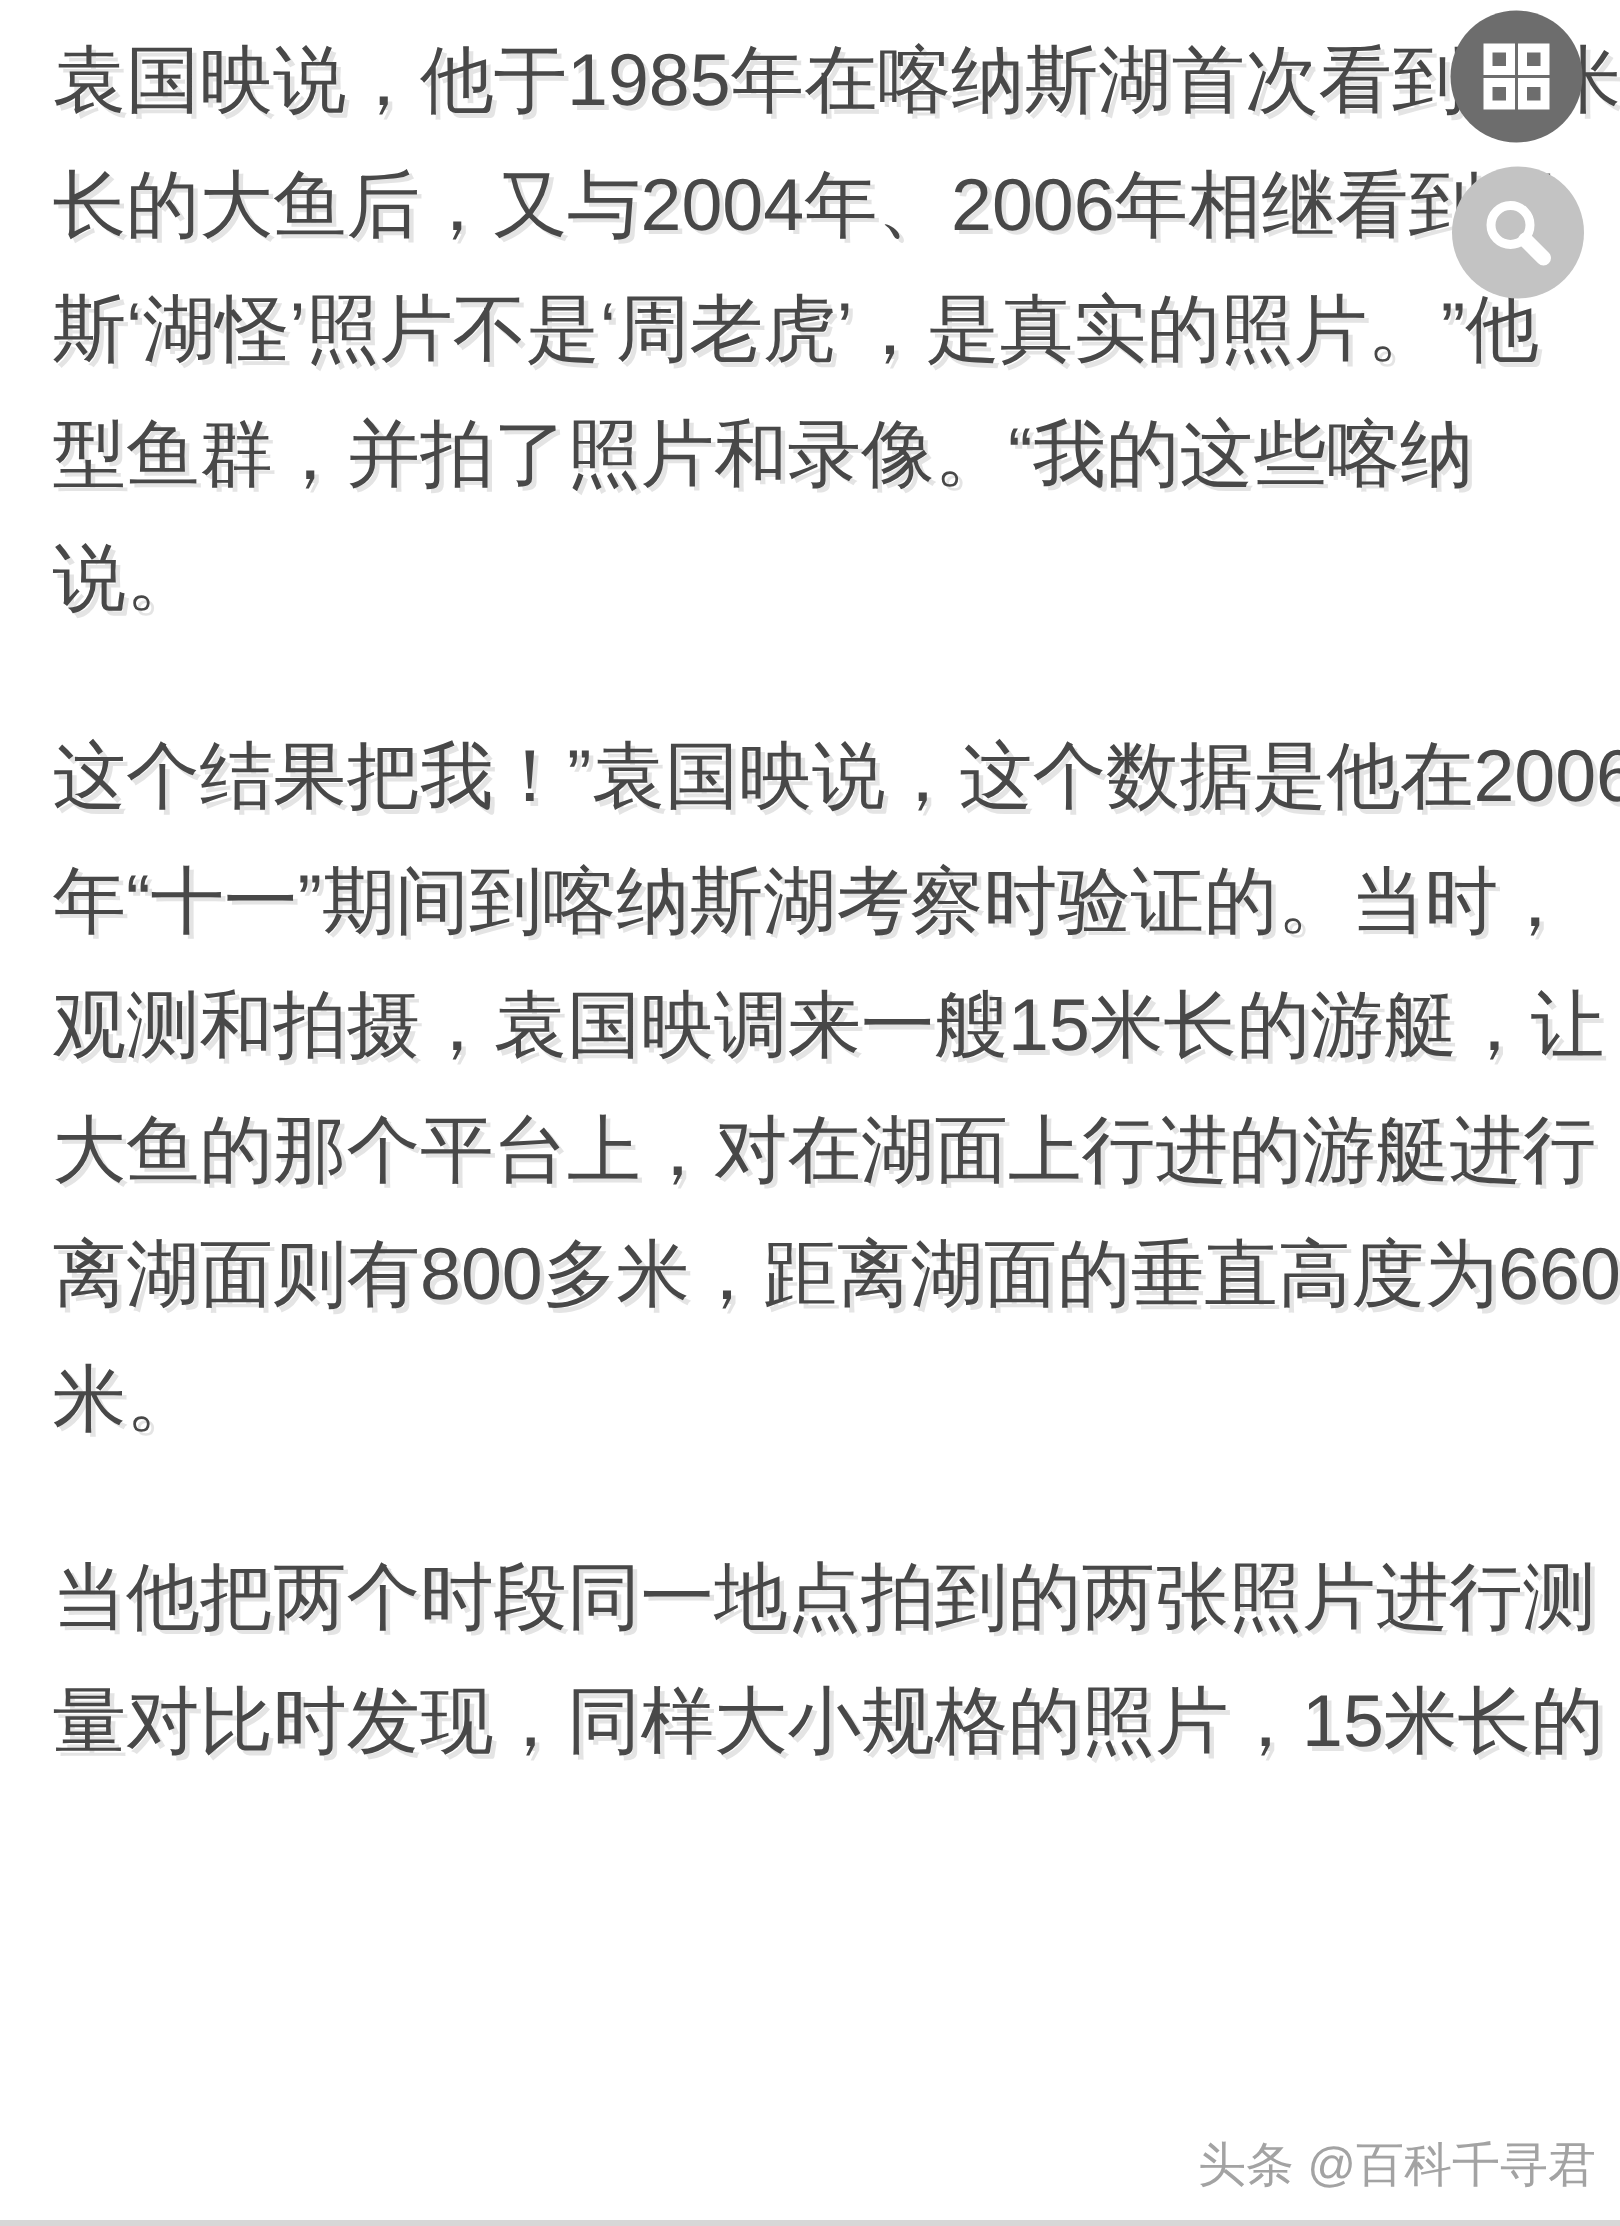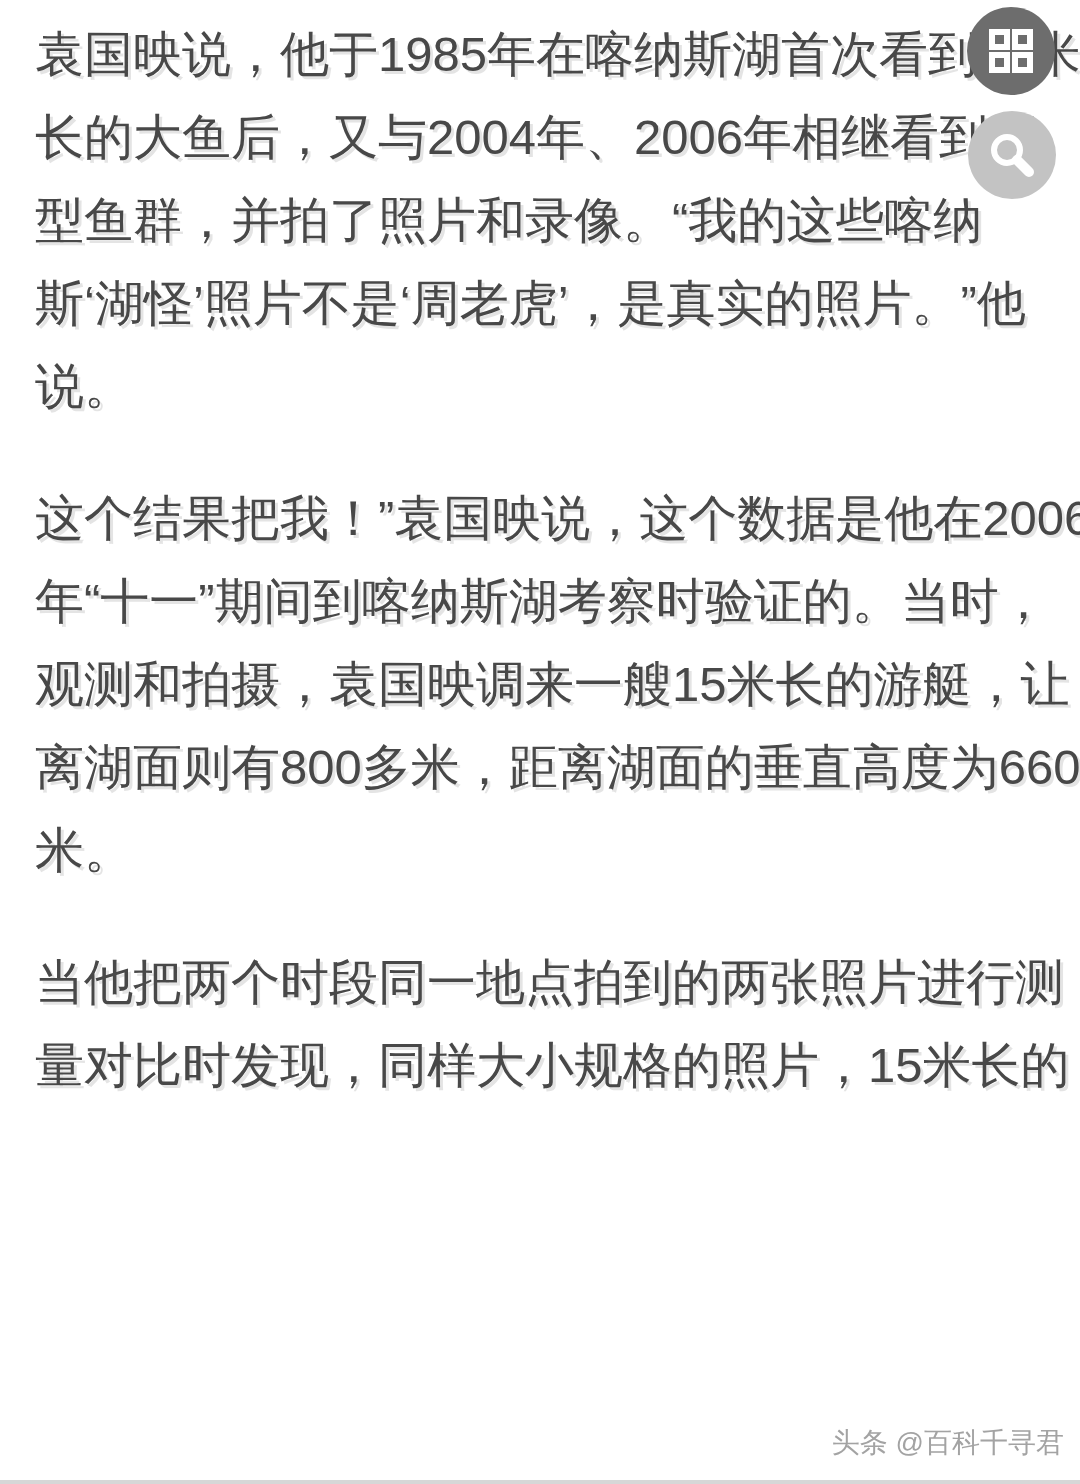--- a/index.html
+++ b/index.html
@@ -51,21 +51,21 @@
   .search-btn {
     left: 968px;
     top: 111px;
     background: #c3c3c3;
   }
   .icon-wrap { display: block; line-height: 0; }
   .watermark {
     position: absolute;
     top: 1428px;
     right: 16px;
-    font-size: 28px;
+    font-size: 32px;
     line-height: 30px;
     color: #a3a3a3;
     text-shadow: 1px 1px 0 #ffffff;
     z-index: 20;
     white-space: nowrap;
   }
   .bottom-divider {
     position: absolute;
     left: 0;
     bottom: 0;
@@ -78,29 +78,30 @@
 </head>
 <body>
 
 <div class="page">
 
   <div class="article">
 
     <div class="paragraph">
       <div class="text-line">袁国映说，他于1985年在喀纳斯湖首次看到15米</div>
       <div class="text-line">长的大鱼后，又与2004年、2006年相继看到巨</div>
+      <div class="text-line">斯‘湖怪’照片不是‘周老虎’，是真实的照片。”他</div>
       <div class="text-line">型鱼群，并拍了照片和录像。“我的这些喀纳</div>
-      <div class="text-line">斯‘湖怪’照片不是‘周老虎’，是真实的照片。”他</div>
       <div class="text-line">说。</div>
     </div>
 
     <div class="paragraph">
       <div class="text-line">这个结果把我！”袁国映说，这个数据是他在2006</div>
       <div class="text-line">年“十一”期间到喀纳斯湖考察时验证的。当时，</div>
       <div class="text-line">观测和拍摄，袁国映调来一艘15米长的游艇，让</div>
+      <div class="text-line">大鱼的那个平台上，对在湖面上行进的游艇进行</div>
       <div class="text-line">离湖面则有800多米，距离湖面的垂直高度为660</div>
       <div class="text-line">米。</div>
     </div>
 
     <div class="paragraph">
       <div class="text-line">当他把两个时段同一地点拍到的两张照片进行测</div>
       <div class="text-line">量对比时发现，同样大小规格的照片，15米长的</div>
     </div>
 
   </div>

